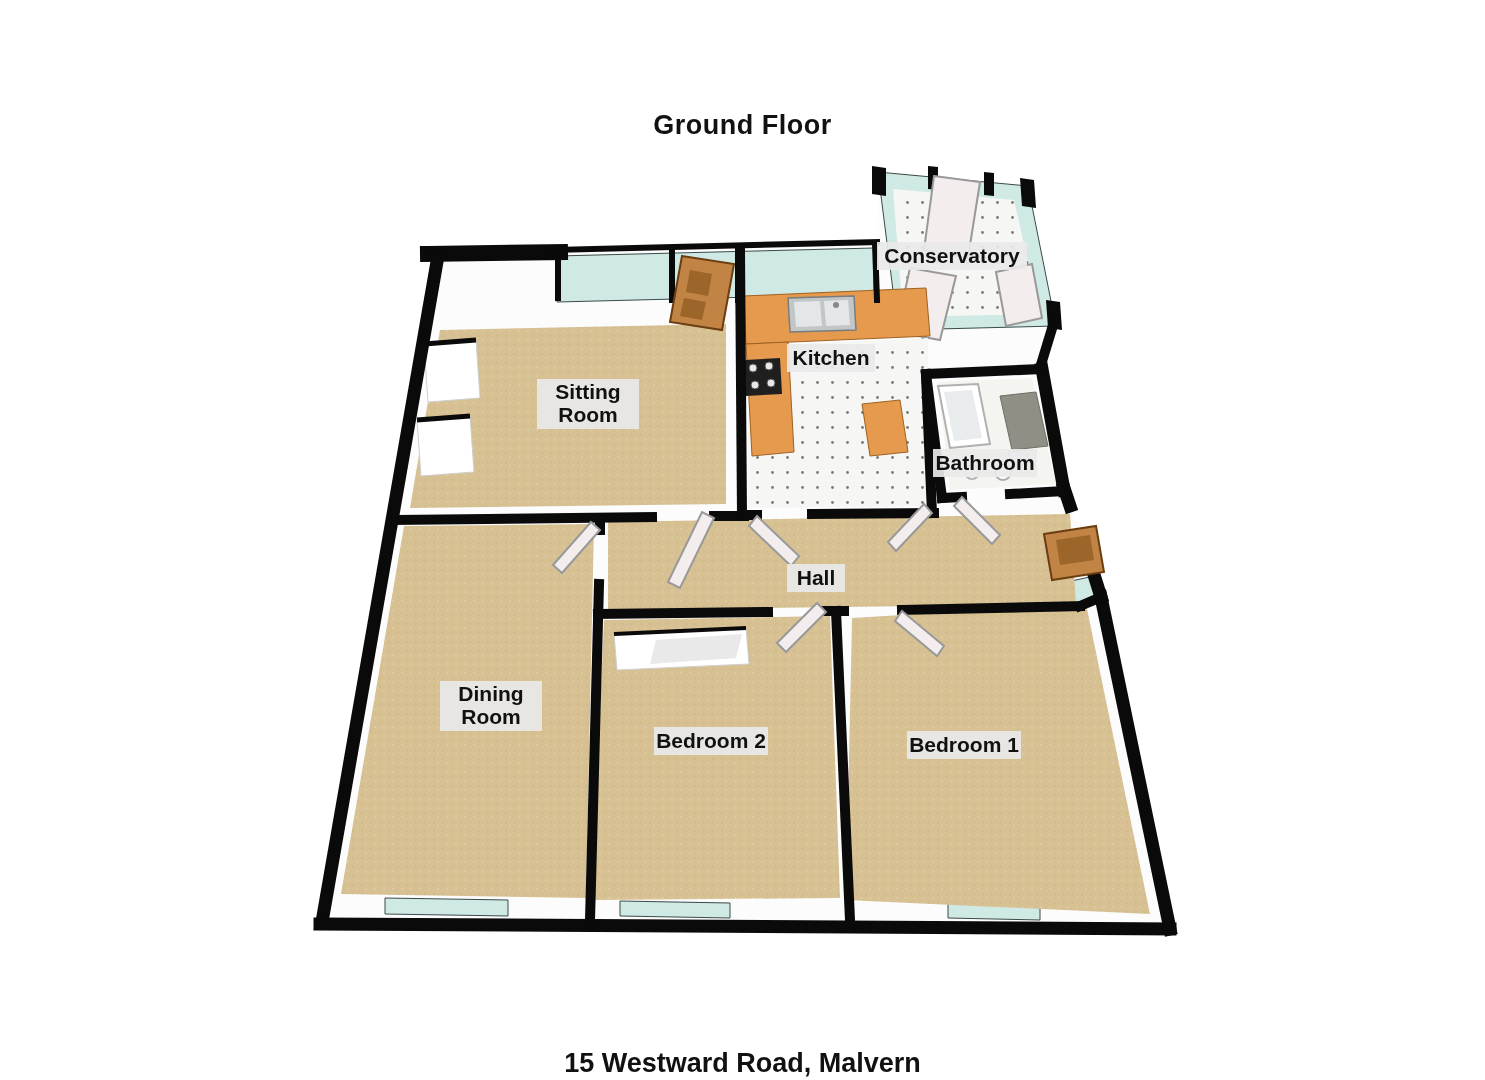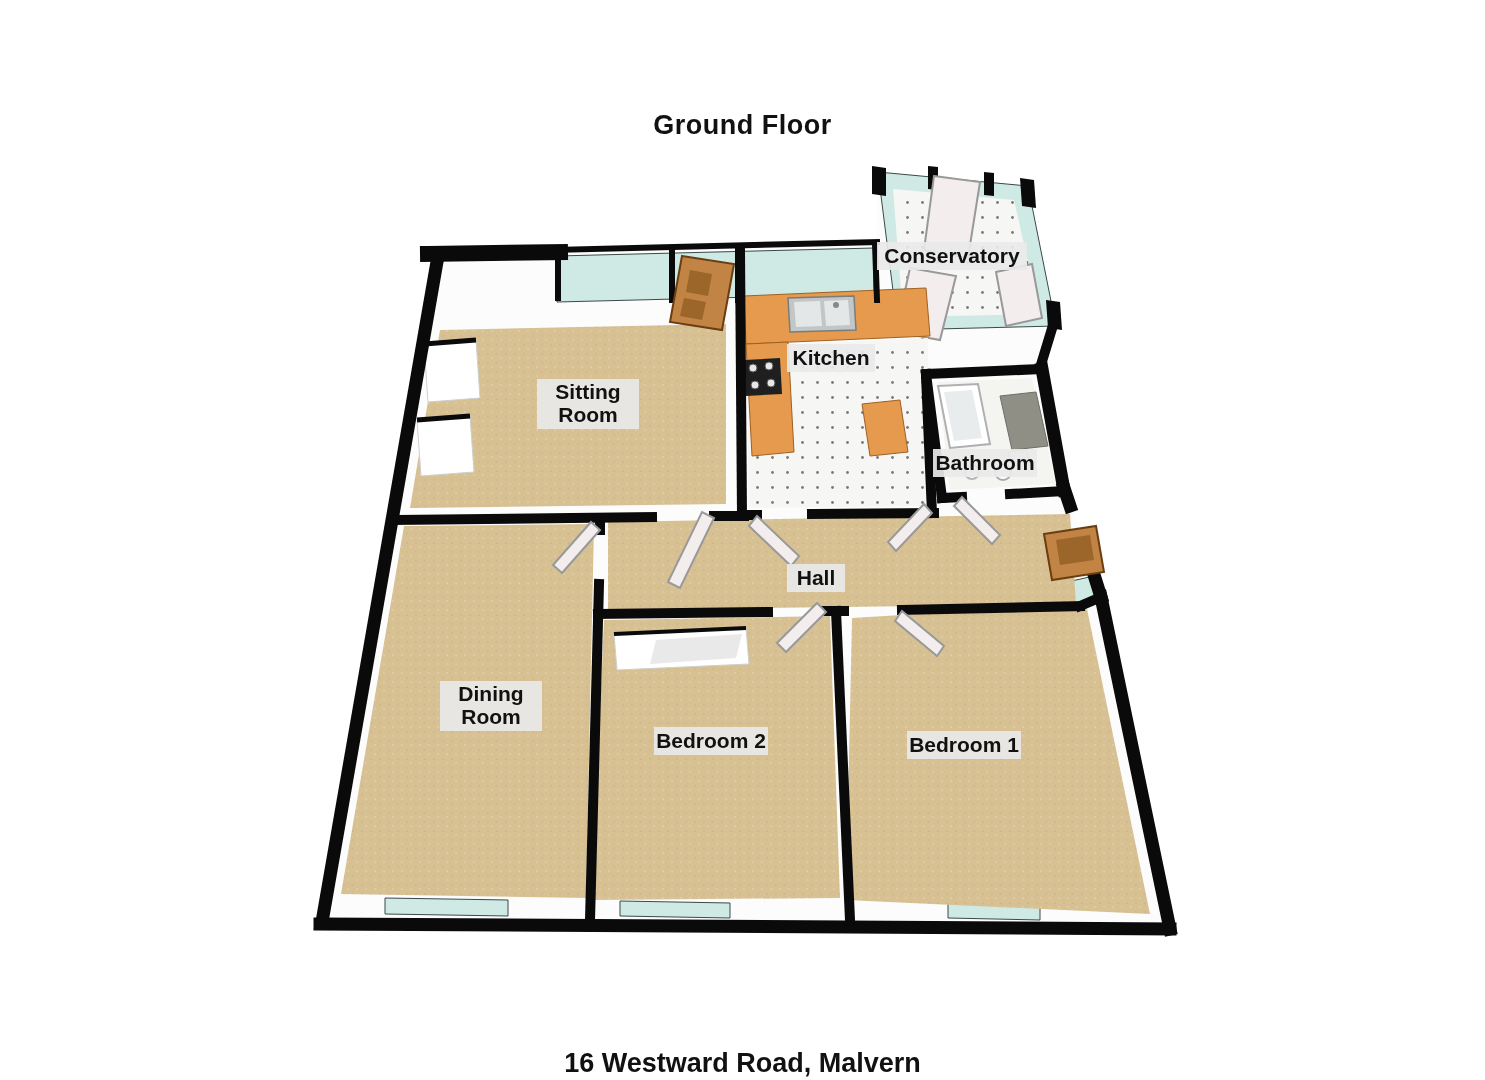--- a/index.html
+++ b/index.html
@@ -226,14 +226,14 @@
         <rect class="label-bg" x="654" y="727" width="114" height="28"></rect>
         <text class="room-label" x="711" y="748">Bedroom 2</text>
       </g>
       <g>
         <rect class="label-bg" x="907" y="731" width="114" height="28"></rect>
         <text class="room-label" x="964" y="752">Bedroom 1</text>
       </g>
     </g>
   </svg>
 
-  <div class="address">16 Westward Road, Malvern</div>
+  <div class="address">15 Westward Road, Malvern</div>
 </div>
 
 </body></html>

